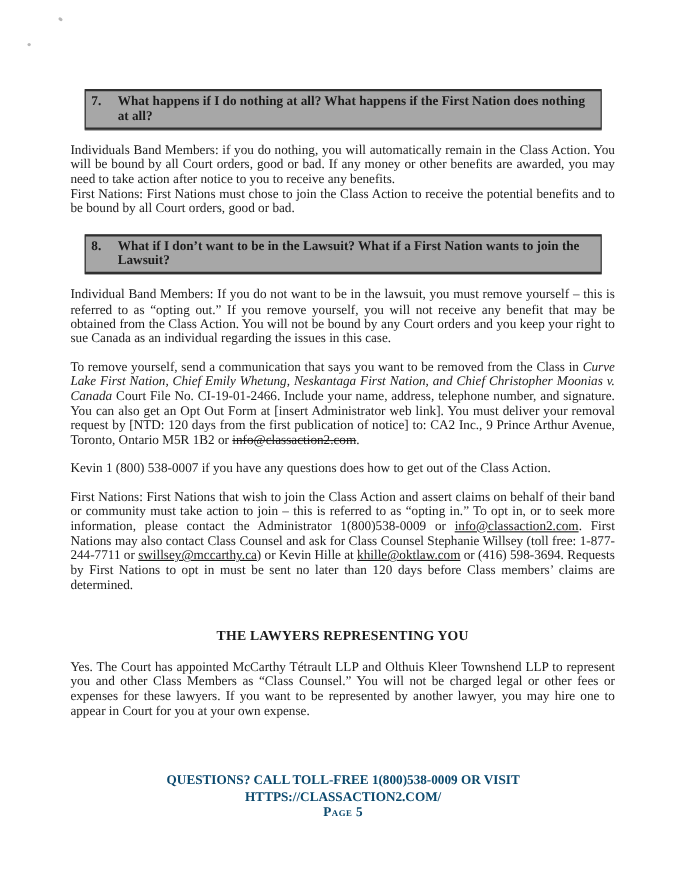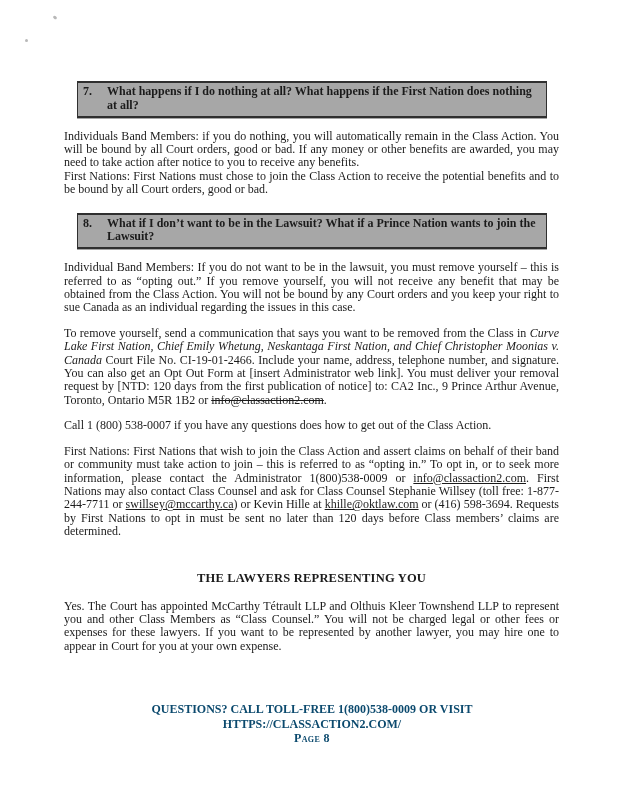--- a/index.html
+++ b/index.html
@@ -100,37 +100,37 @@
 
     <div class="qbox">
       <span class="qnum">7.</span>
       <span class="qtext">What happens if I do nothing at all? What happens if the First Nation does nothing at all?</span>
     </div>
 
     <p class="body-text"><span class="b">Individuals Band Members:</span><span> if you do nothing, you will automatically remain in the Class Action. You will be bound by all Court orders, good or bad. If any money or other benefits are awarded, you may need to take action after notice to you to receive any benefits.</span><br><span class="b">First Nations:</span><span> First Nations must chose to join the Class Action to receive the potential benefits and to be bound by all Court orders, good or bad.</span></p>
 
     <div class="qbox mt-lg">
       <span class="qnum">8.</span>
-      <span class="qtext">What if I don’t want to be in the Lawsuit? What if a Prince Nation wants to join the Lawsuit?</span>
+      <span class="qtext">What if I don’t want to be in the Lawsuit? What if a First Nation wants to join the Lawsuit?</span>
     </div>
 
     <p class="body-text"><span class="b">Individual Band Members:</span><span> If you do not want to be in the lawsuit, you must remove yourself – this is referred to as “opting out.” If you remove yourself, you will not receive any benefit that may be obtained from the Class Action. You will not be bound by any Court orders and you keep your right to sue Canada as an individual regarding the issues in this case.</span></p>
 
     <p class="body-text mt-lg"><span>To remove yourself, send a communication that says you want to be removed from the Class in </span><span class="i">Curve Lake First Nation, Chief Emily Whetung, Neskantaga First Nation, and Chief Christopher Moonias v. Canada</span><span> Court File No. CI-19-01-2466. Include your name, address, telephone number, and signature. You can also get an Opt Out Form at </span><span class="b">[insert Administrator web link]</span><span>. You must deliver your removal request by </span><span class="b">[NTD: 120 days from the first publication of notice]</span><span> to: CA2 Inc., 9 Prince Arthur Avenue, Toronto, Ontario M5R 1B2 or </span><span class="st">info@classaction2.com</span><span>.</span></p>
 
-    <p class="body-text"><span>Call </span><span class="b">1 (800) 538-0007</span><span> if you have any questions does how to get out of the Class Action.</span></p>
+    <p class="body-text"><span>Kevin </span><span class="b">1 (800) 538-0007</span><span> if you have any questions does how to get out of the Class Action.</span></p>
 
     <p class="body-text mt-lg"><span class="b">First Nations:</span><span> First Nations that wish to join the Class Action and assert claims on behalf of their band or community must take action to join – this is referred to as “opting in.” To opt in, or to seek more information, please contact the Administrator </span><span class="b">1(800)538-0009</span><span> or </span><span class="u">info@classaction2.com</span><span>. First Nations may also contact Class Counsel and ask for Class Counsel Stephanie Willsey (toll free: 1-877-244-7711 or </span><span class="u">swillsey@mccarthy.ca</span><span>) or Kevin Hille at </span><span class="u">khille@oktlaw.com</span><span> or (416) 598-3694. </span><span class="b">Requests by First Nations to opt in must be sent no later than 120 days before Class members’ claims are determined.</span></p>
 
     <div class="center-heading">THE LAWYERS REPRESENTING YOU</div>
 
 
     <p class="body-text"><span>Yes. The Court has appointed McCarthy Tétrault LLP and Olthuis Kleer Townshend LLP to represent you and other Class Members as “Class Counsel.” You will not be charged legal or other fees or expenses for these lawyers. If you want to be represented by another lawyer, you may hire one to appear in Court for you at your own expense.</span></p>
 
   </div>
 
   <div class="footer">
     <div>QUESTIONS? CALL TOLL-FREE 1(800)538-0009 OR VISIT</div>
     <div>HTTPS://CLASSACTION2.COM/</div>
-    <div class="page-num">Page 8</div>
+    <div class="page-num">Page 5</div>
   </div>
 
 </div>
 
 </body></html>

